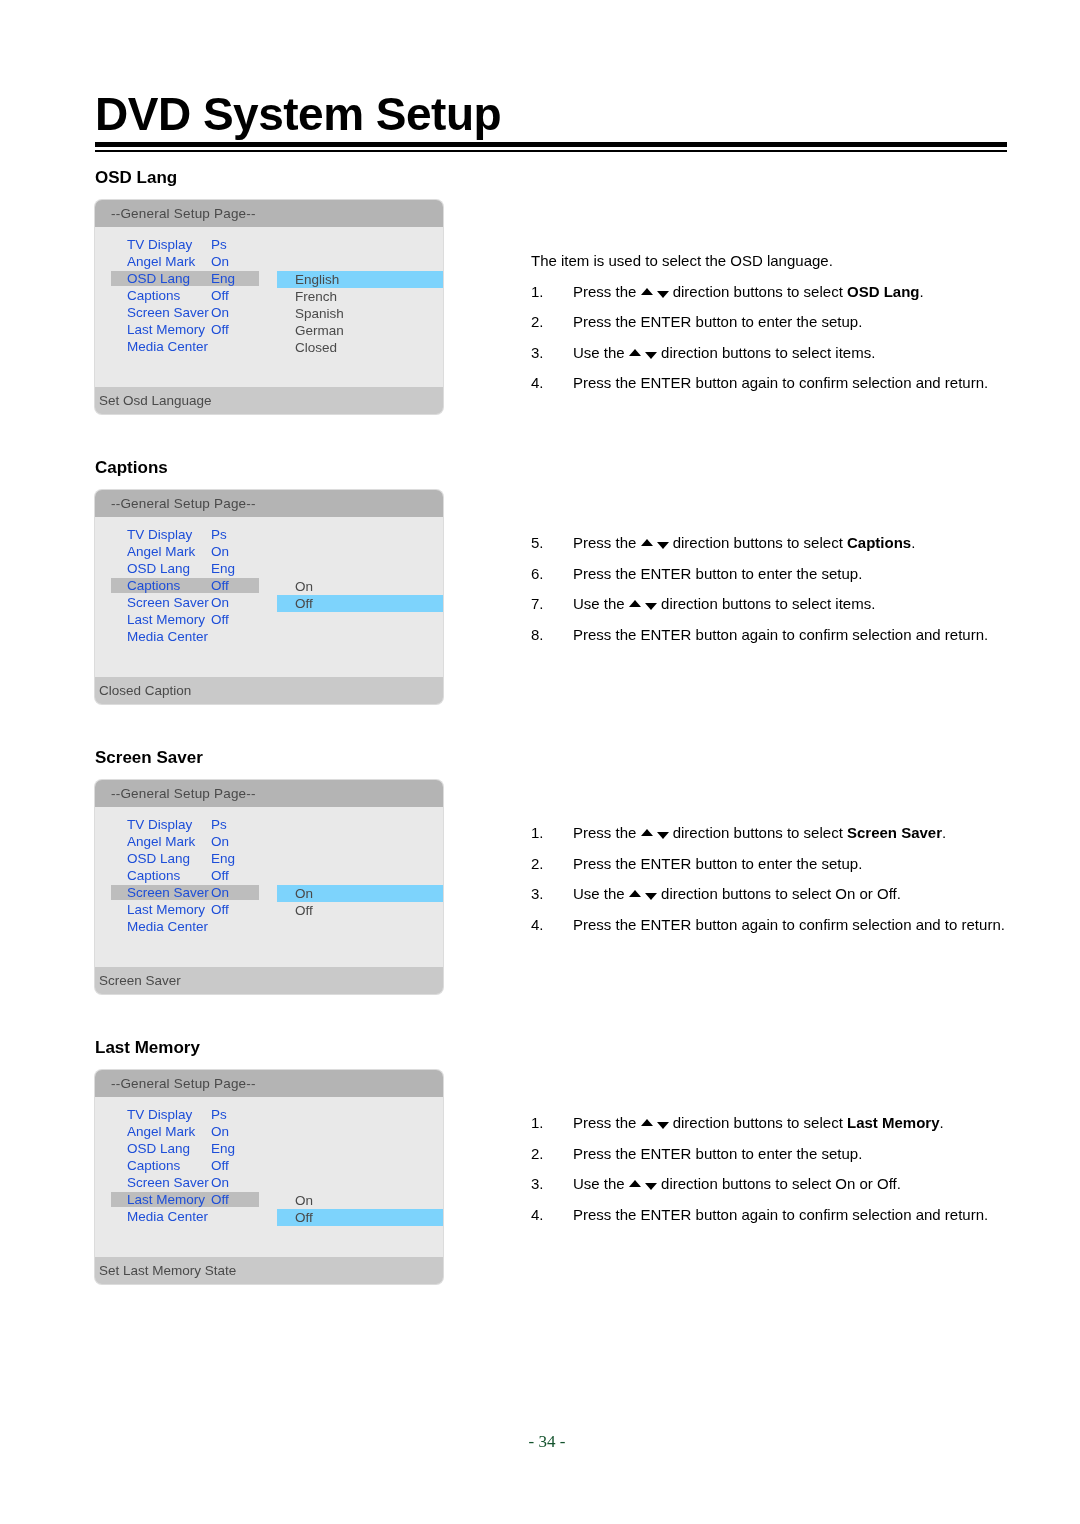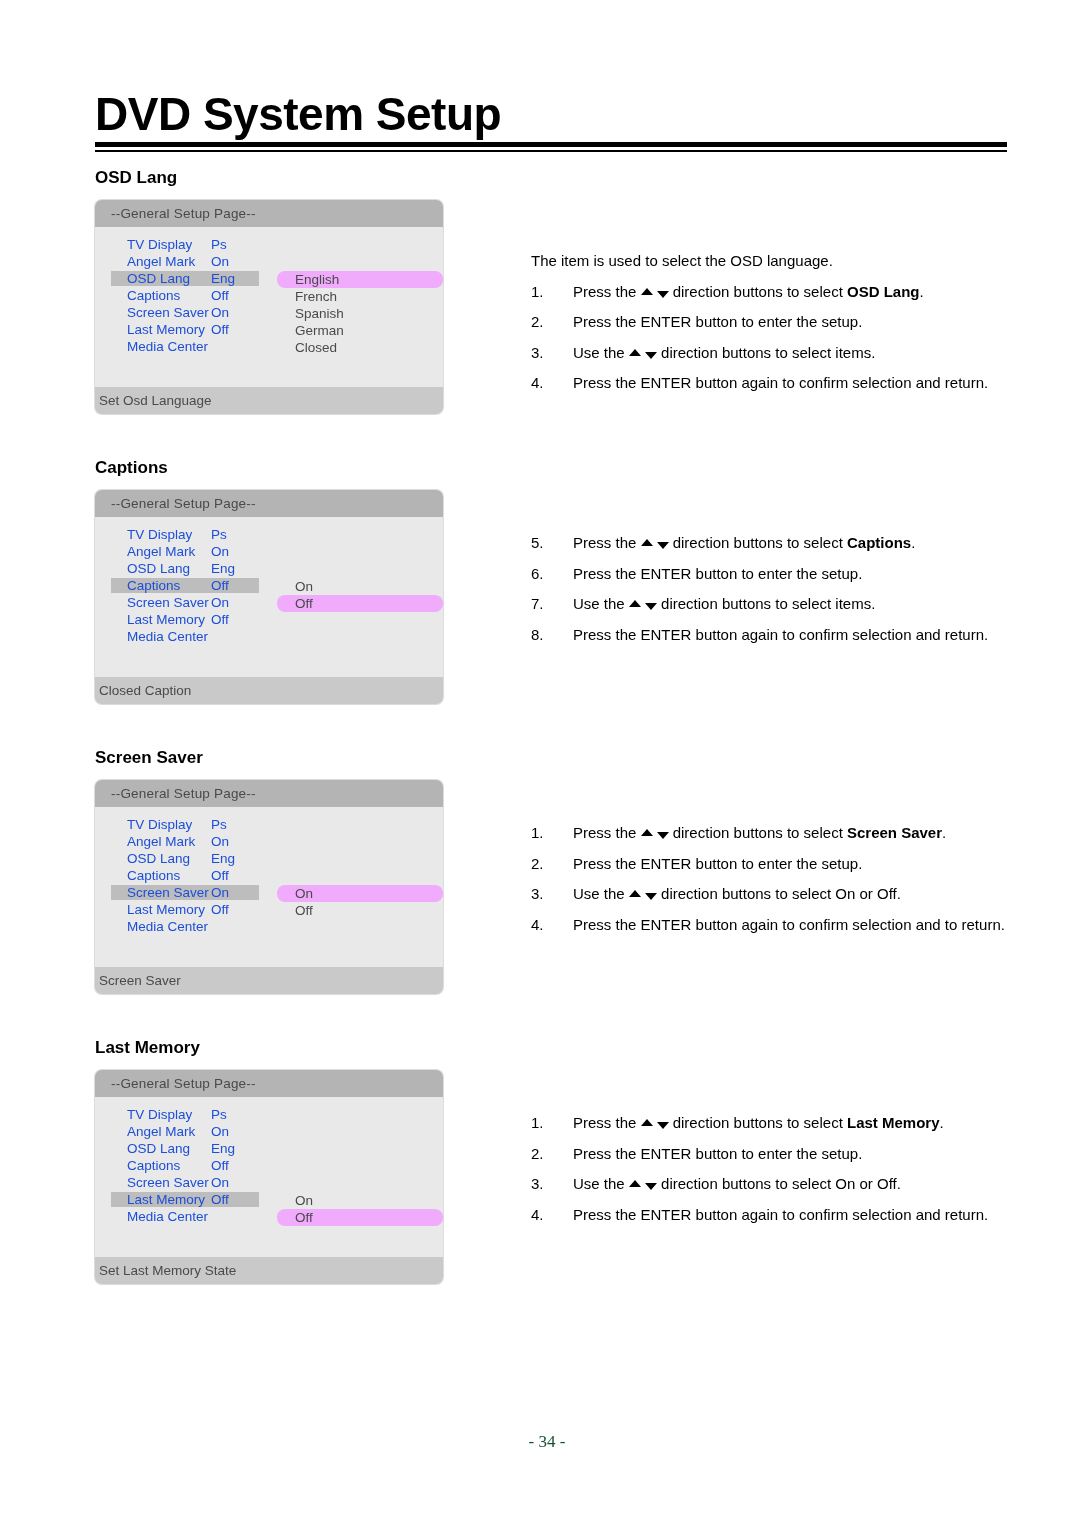--- a/index.html
+++ b/index.html
@@ -127,22 +127,21 @@
     width: 166px;
   }
   .osd-option {
     height: 17px;
     line-height: 17px;
     font-size: 13.5px;
     color: #4a4a4a;
     padding-left: 18px;
   }
   .osd-option.selected {
-    background: #f0abfc;
-    border-radius: 8px;
+    background: #7dd3fc;
   }
   .osd-footer {
     background: #c9c9c9;
     color: #4a4a4a;
     font-size: 13.5px;
     padding: 6px 0 6px 4px;
   }
 
   
   .steps {

